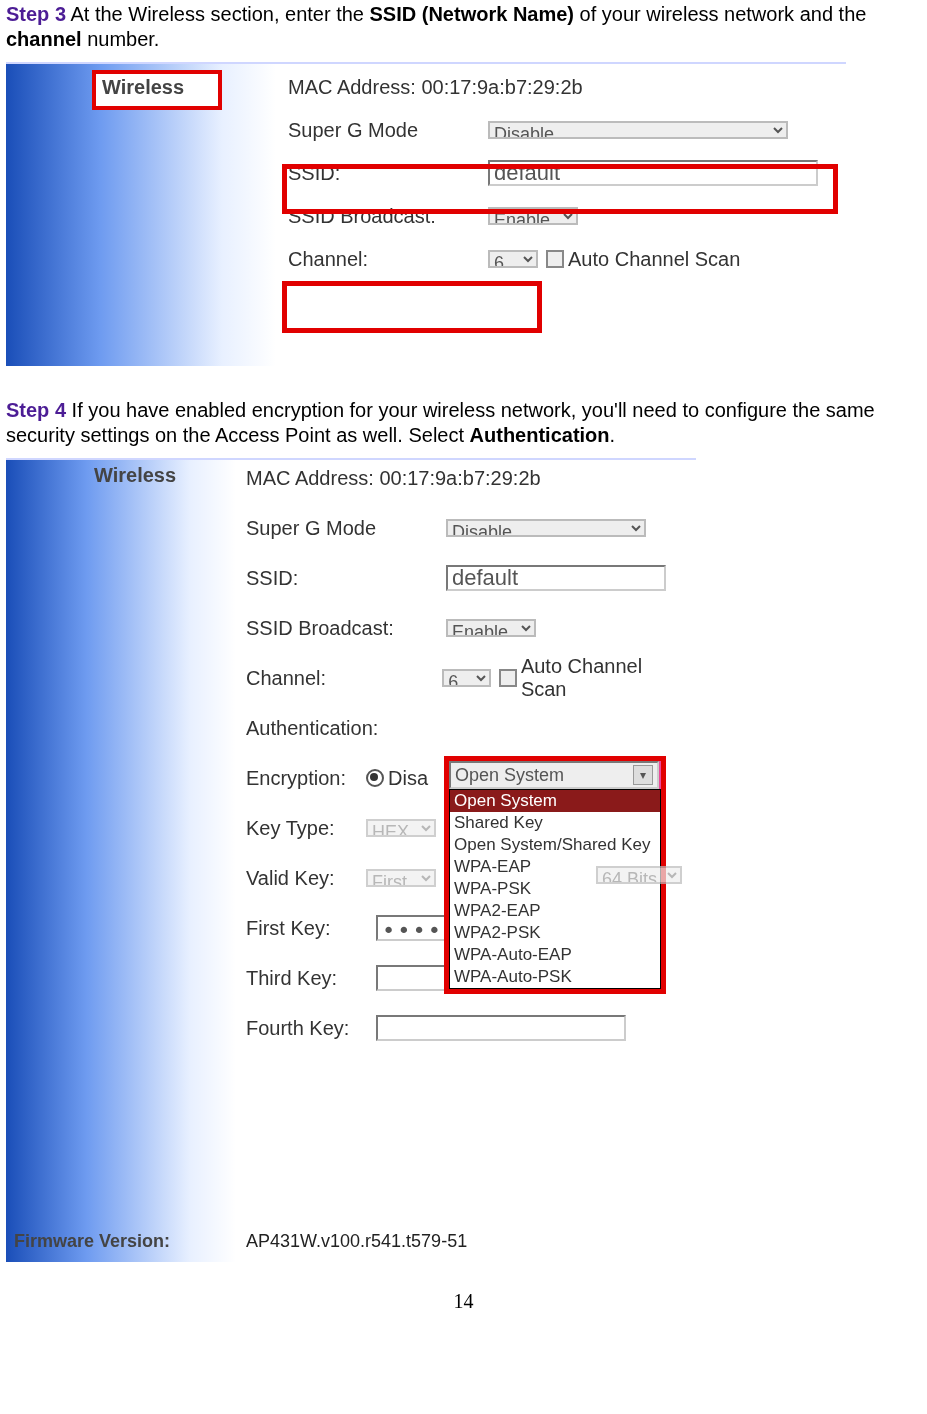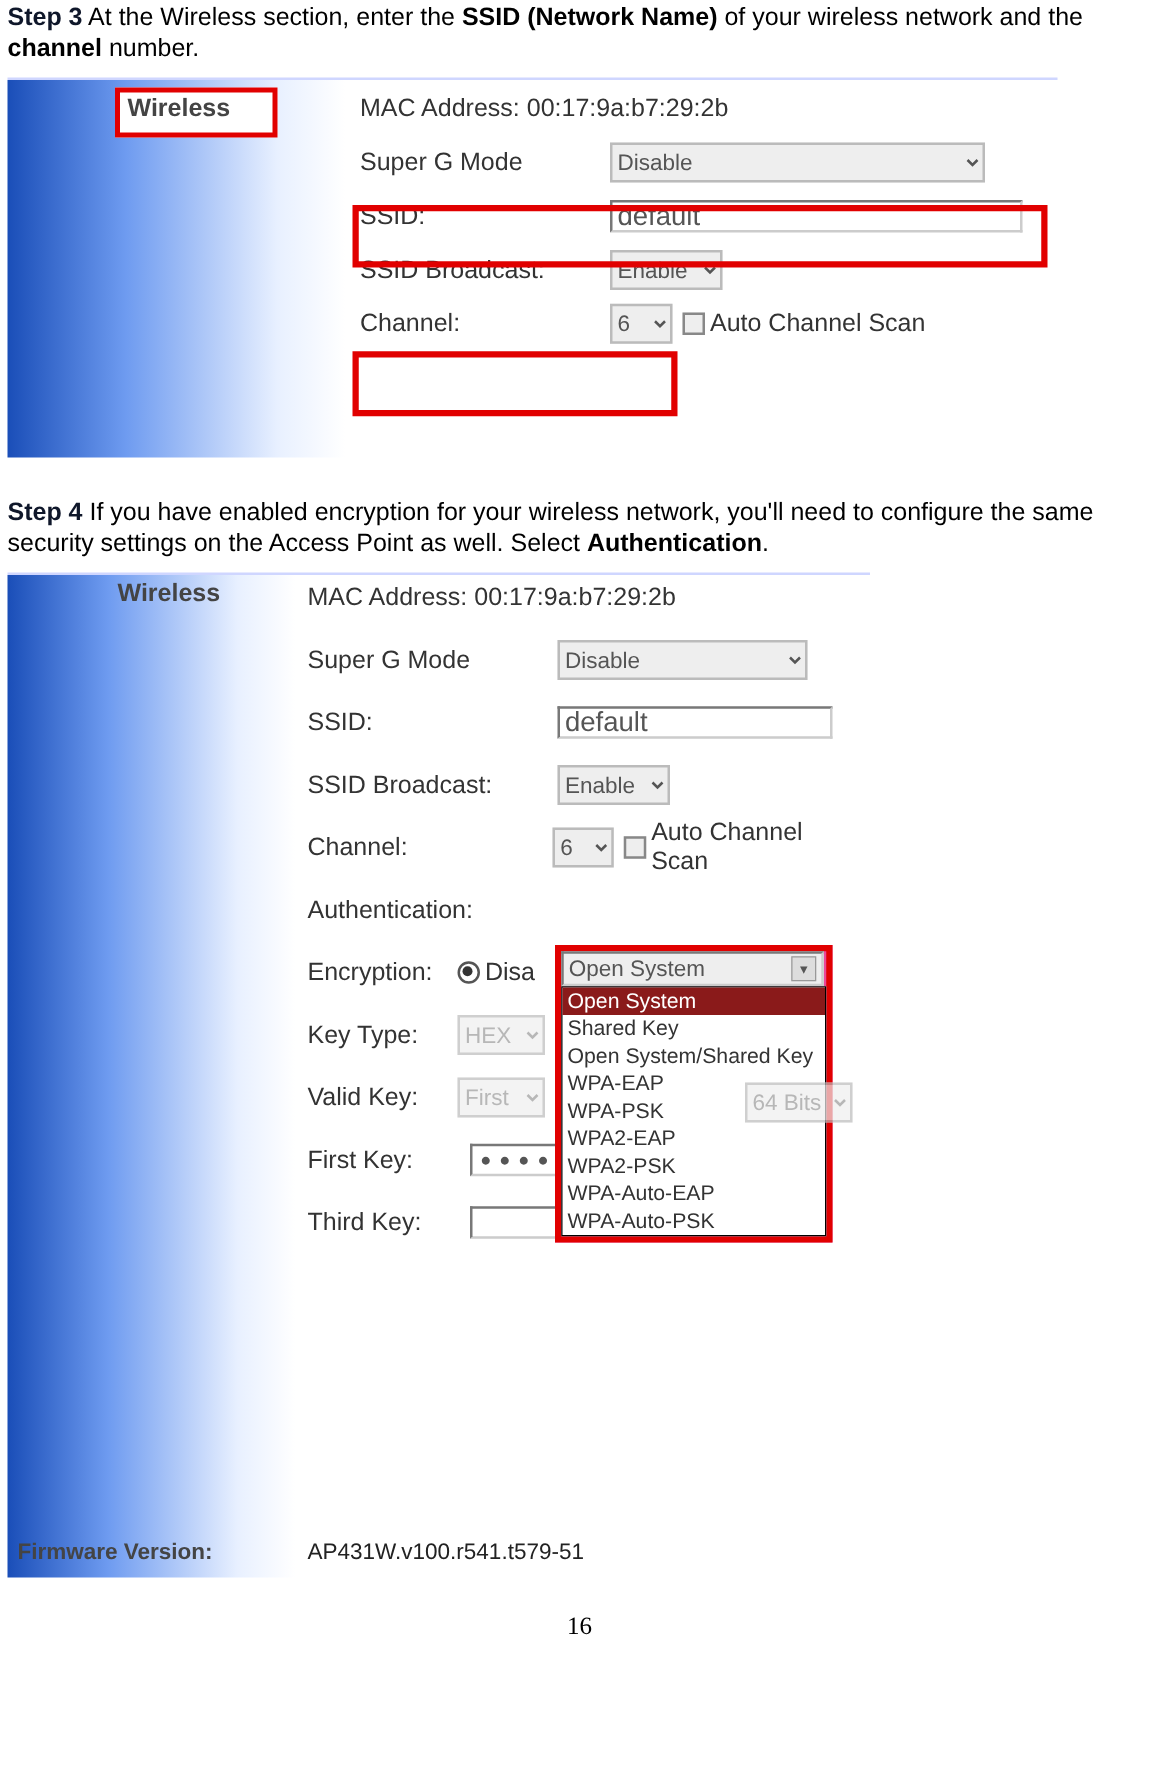--- a/index.html
+++ b/index.html
@@ -4,21 +4,21 @@
 <style>
   body {
     font-family: Arial, sans-serif;
     margin: 0;
     padding: 0 6px;
     font-size: 20px;
     color: #000;
     width: 927px;
     box-sizing: border-box;
   }
-  .step-label { color: #0f172a; font-weight: bold; }
+  .step-label { color: #4c1d95; font-weight: bold; }
   .bold { font-weight: bold; }
   .para { margin: 2px 0 10px 0; line-height: 1.25; }
 
   
   .fig {
     background: #fff;
     position: relative;
     border-top: 2px solid #cfd6ff;
   }
   .fig1 { width: 840px; height: 302px; }
@@ -33,21 +33,21 @@
     box-sizing: border-box;
   }
   .cfg-area { position: absolute; left: 282px; top: 6px; right: 10px; font-family: Arial, sans-serif; color: #333; font-size: 20px; }
   .row { display: flex; align-items: center; margin: 13px 0; height: 30px; }
   .lbl { width: 200px; }
   .txt-in {
     font-family: Arial; font-size: 22px; height: 26px; box-sizing: border-box;
     border: 2px inset #ccc; background: #fff; padding: 1px 4px; color: #555;
   }
   .sel {
-    font-family: Arial; font-size: 18px; height: 32px; border: 2px solid #bbb; background: #eee; color: #555;
+    font-family: Arial; font-size: 18px; height: 18px; border: 2px solid #bbb; background: #eee; color: #555;
   }
   .red-outline {
     position: absolute; border: 5px solid #e10000; box-sizing: border-box; pointer-events: none;
   }
 
   
   .fig2 { width: 690px; height: 802px; }
   .sidebar2 {
     position: absolute; left: 0; top: 0; bottom: 0; width: 230px;
     background: linear-gradient(to right, #1a4eb8 0%, #6e9bf0 35%, #e8f0ff 80%, #ffffff 100%);
@@ -186,20 +186,24 @@
     </div>
 
     <div class="row2">
       <span class="lbl2" style="width:130px;">First Key:</span>
       <span class="txt-in key-input pw-dots" style="display:inline-block;">••••••••••</span>
     </div>
     <div class="row2">
       <span class="lbl2" style="width:130px;">Third Key:</span>
       <input class="txt-in key-input" style="">
     </div>
+    <div class="row2">
+      <span class="lbl2" style="width:130px;">Fourth Key:</span>
+      <input class="txt-in key-input" style="">
+    </div>
   </div>
 
   <div class="auth-dd" style="left:438px; top:296px; width:222px;">
     <div class="dd-closed">
       <span>Open System</span>
       <span class="dd-btn">▾</span>
     </div>
     <div class="dd-list">
       <div class="dd-sel">Open System</div>
       <div>Shared Key</div>
@@ -209,13 +213,13 @@
       <div>WPA2-EAP</div>
       <div>WPA2-PSK</div>
       <div>WPA-Auto-EAP</div>
       <div>WPA-Auto-PSK</div>
     </div>
   </div>
 
   <select class="sel disabled-in" disabled="" style="position:absolute; left:590px; top:406px; width:86px;"><option>64 Bits</option></select>
 </div>
 
-<div class="page-num">16</div>
+<div class="page-num">14</div>
 
 </body></html>

